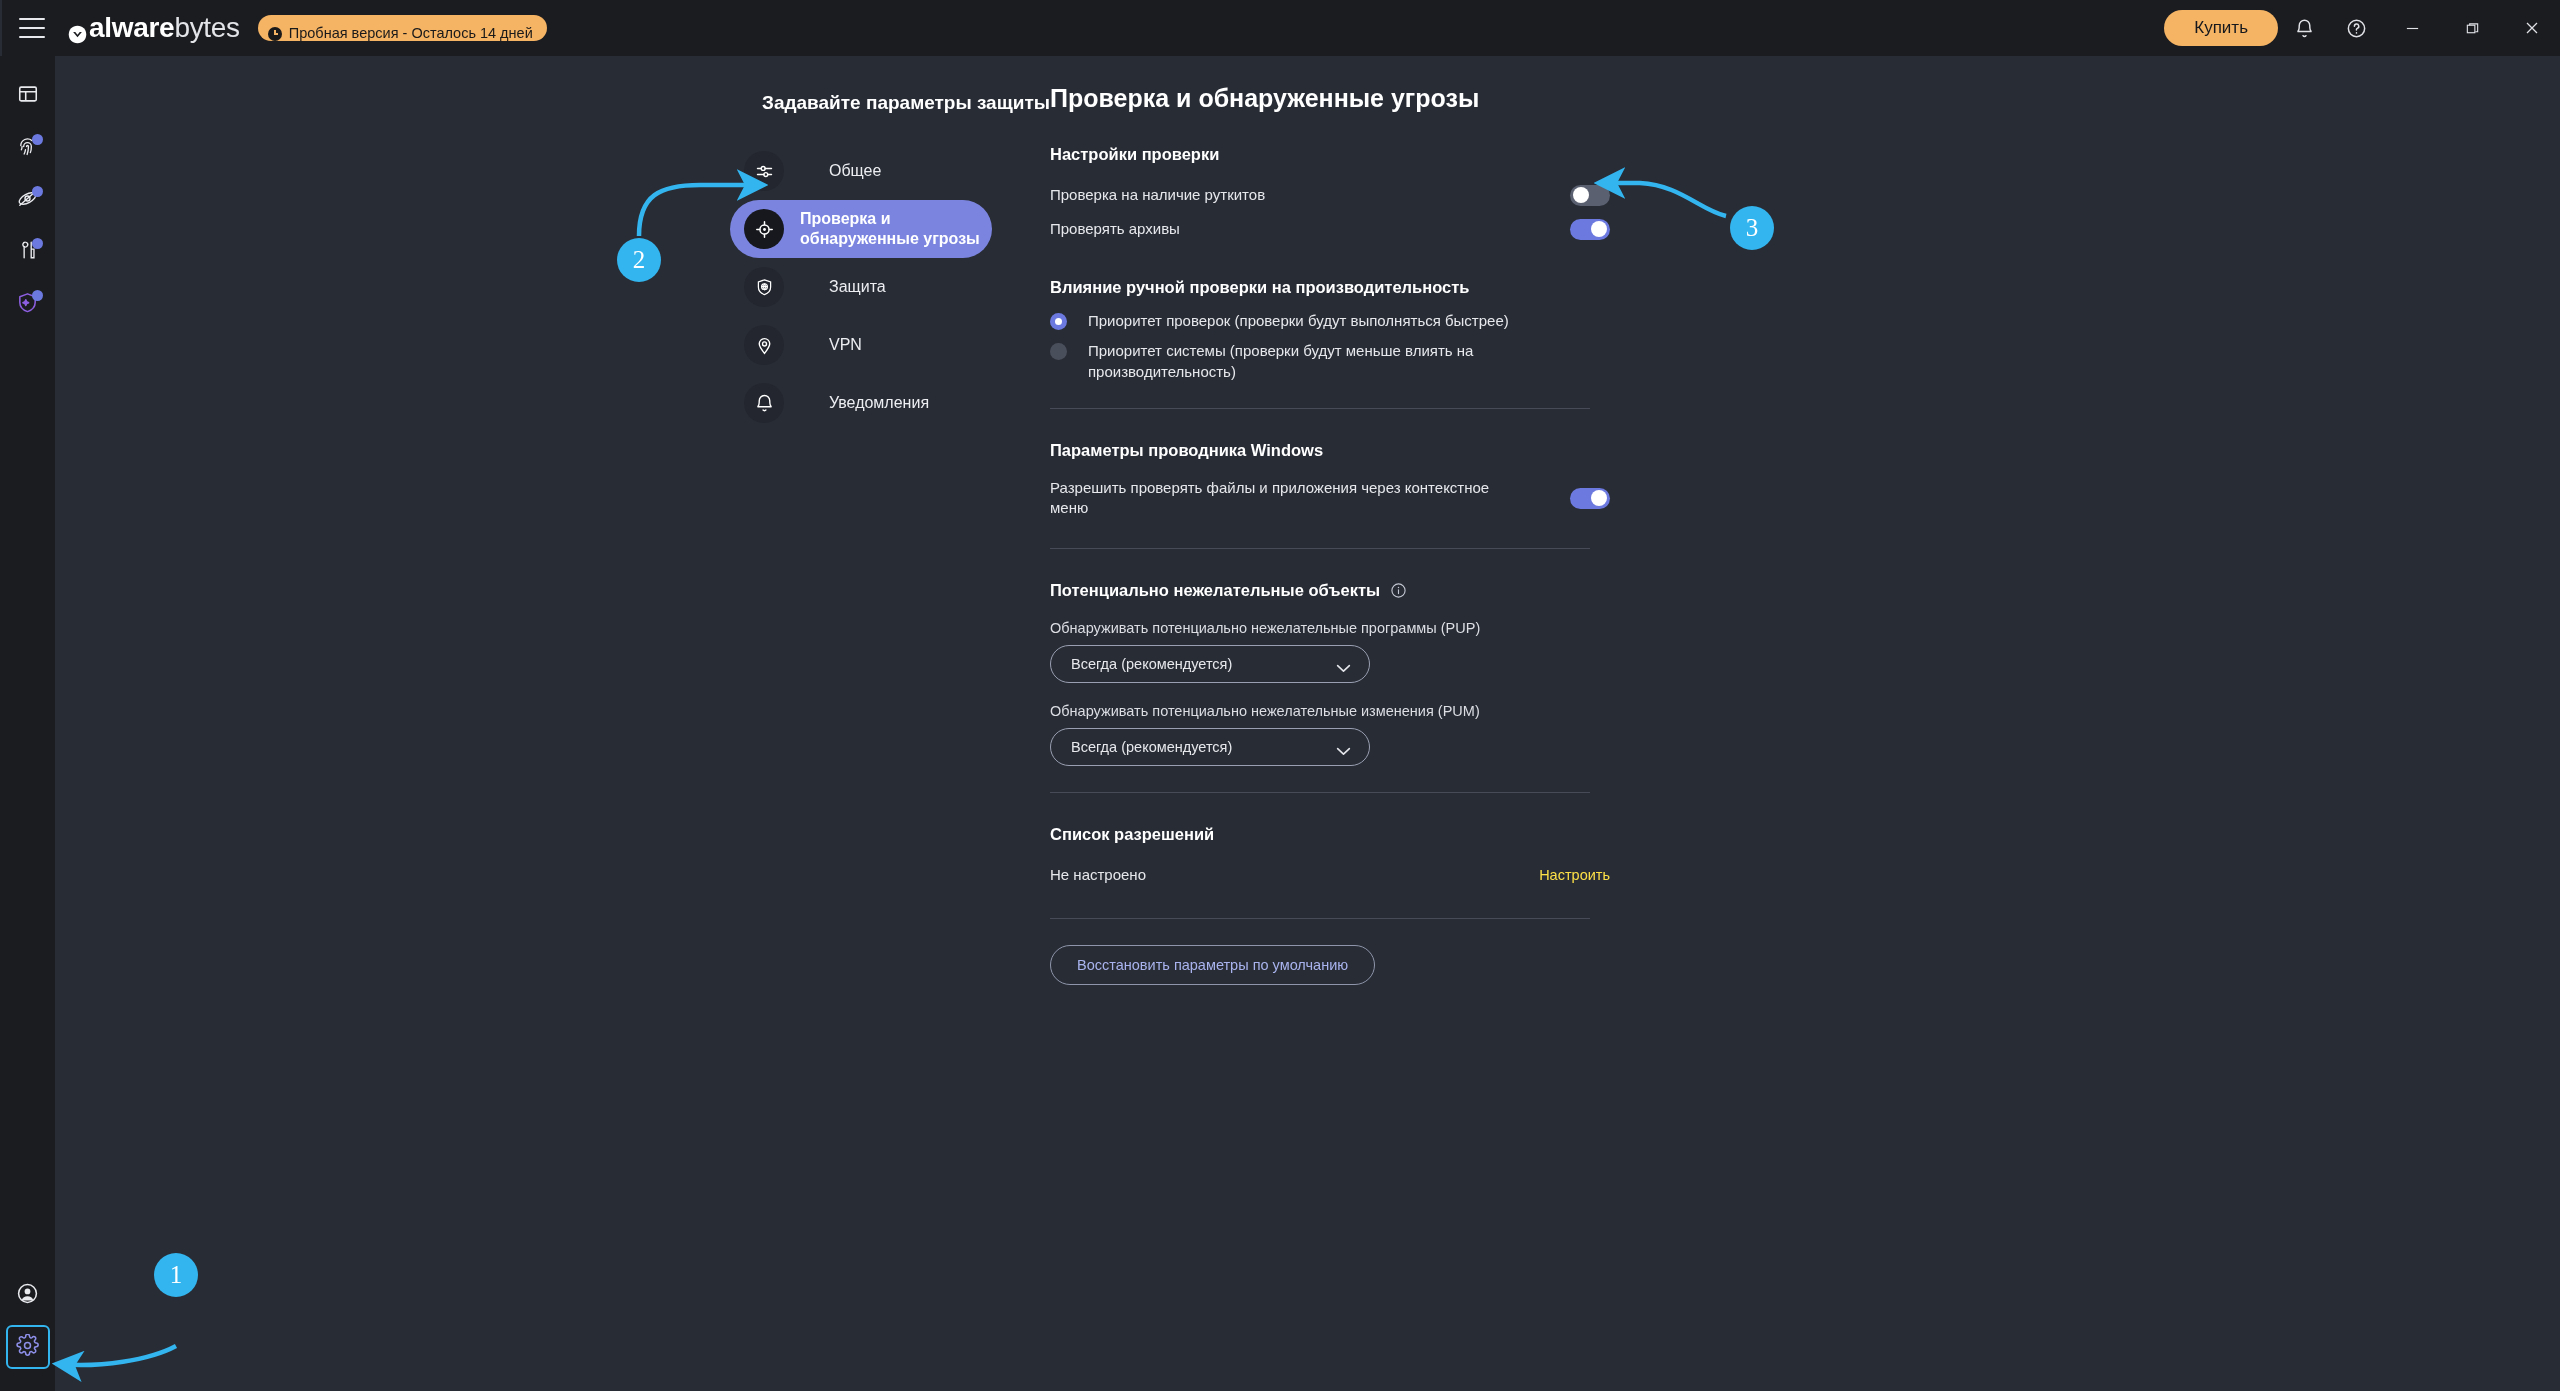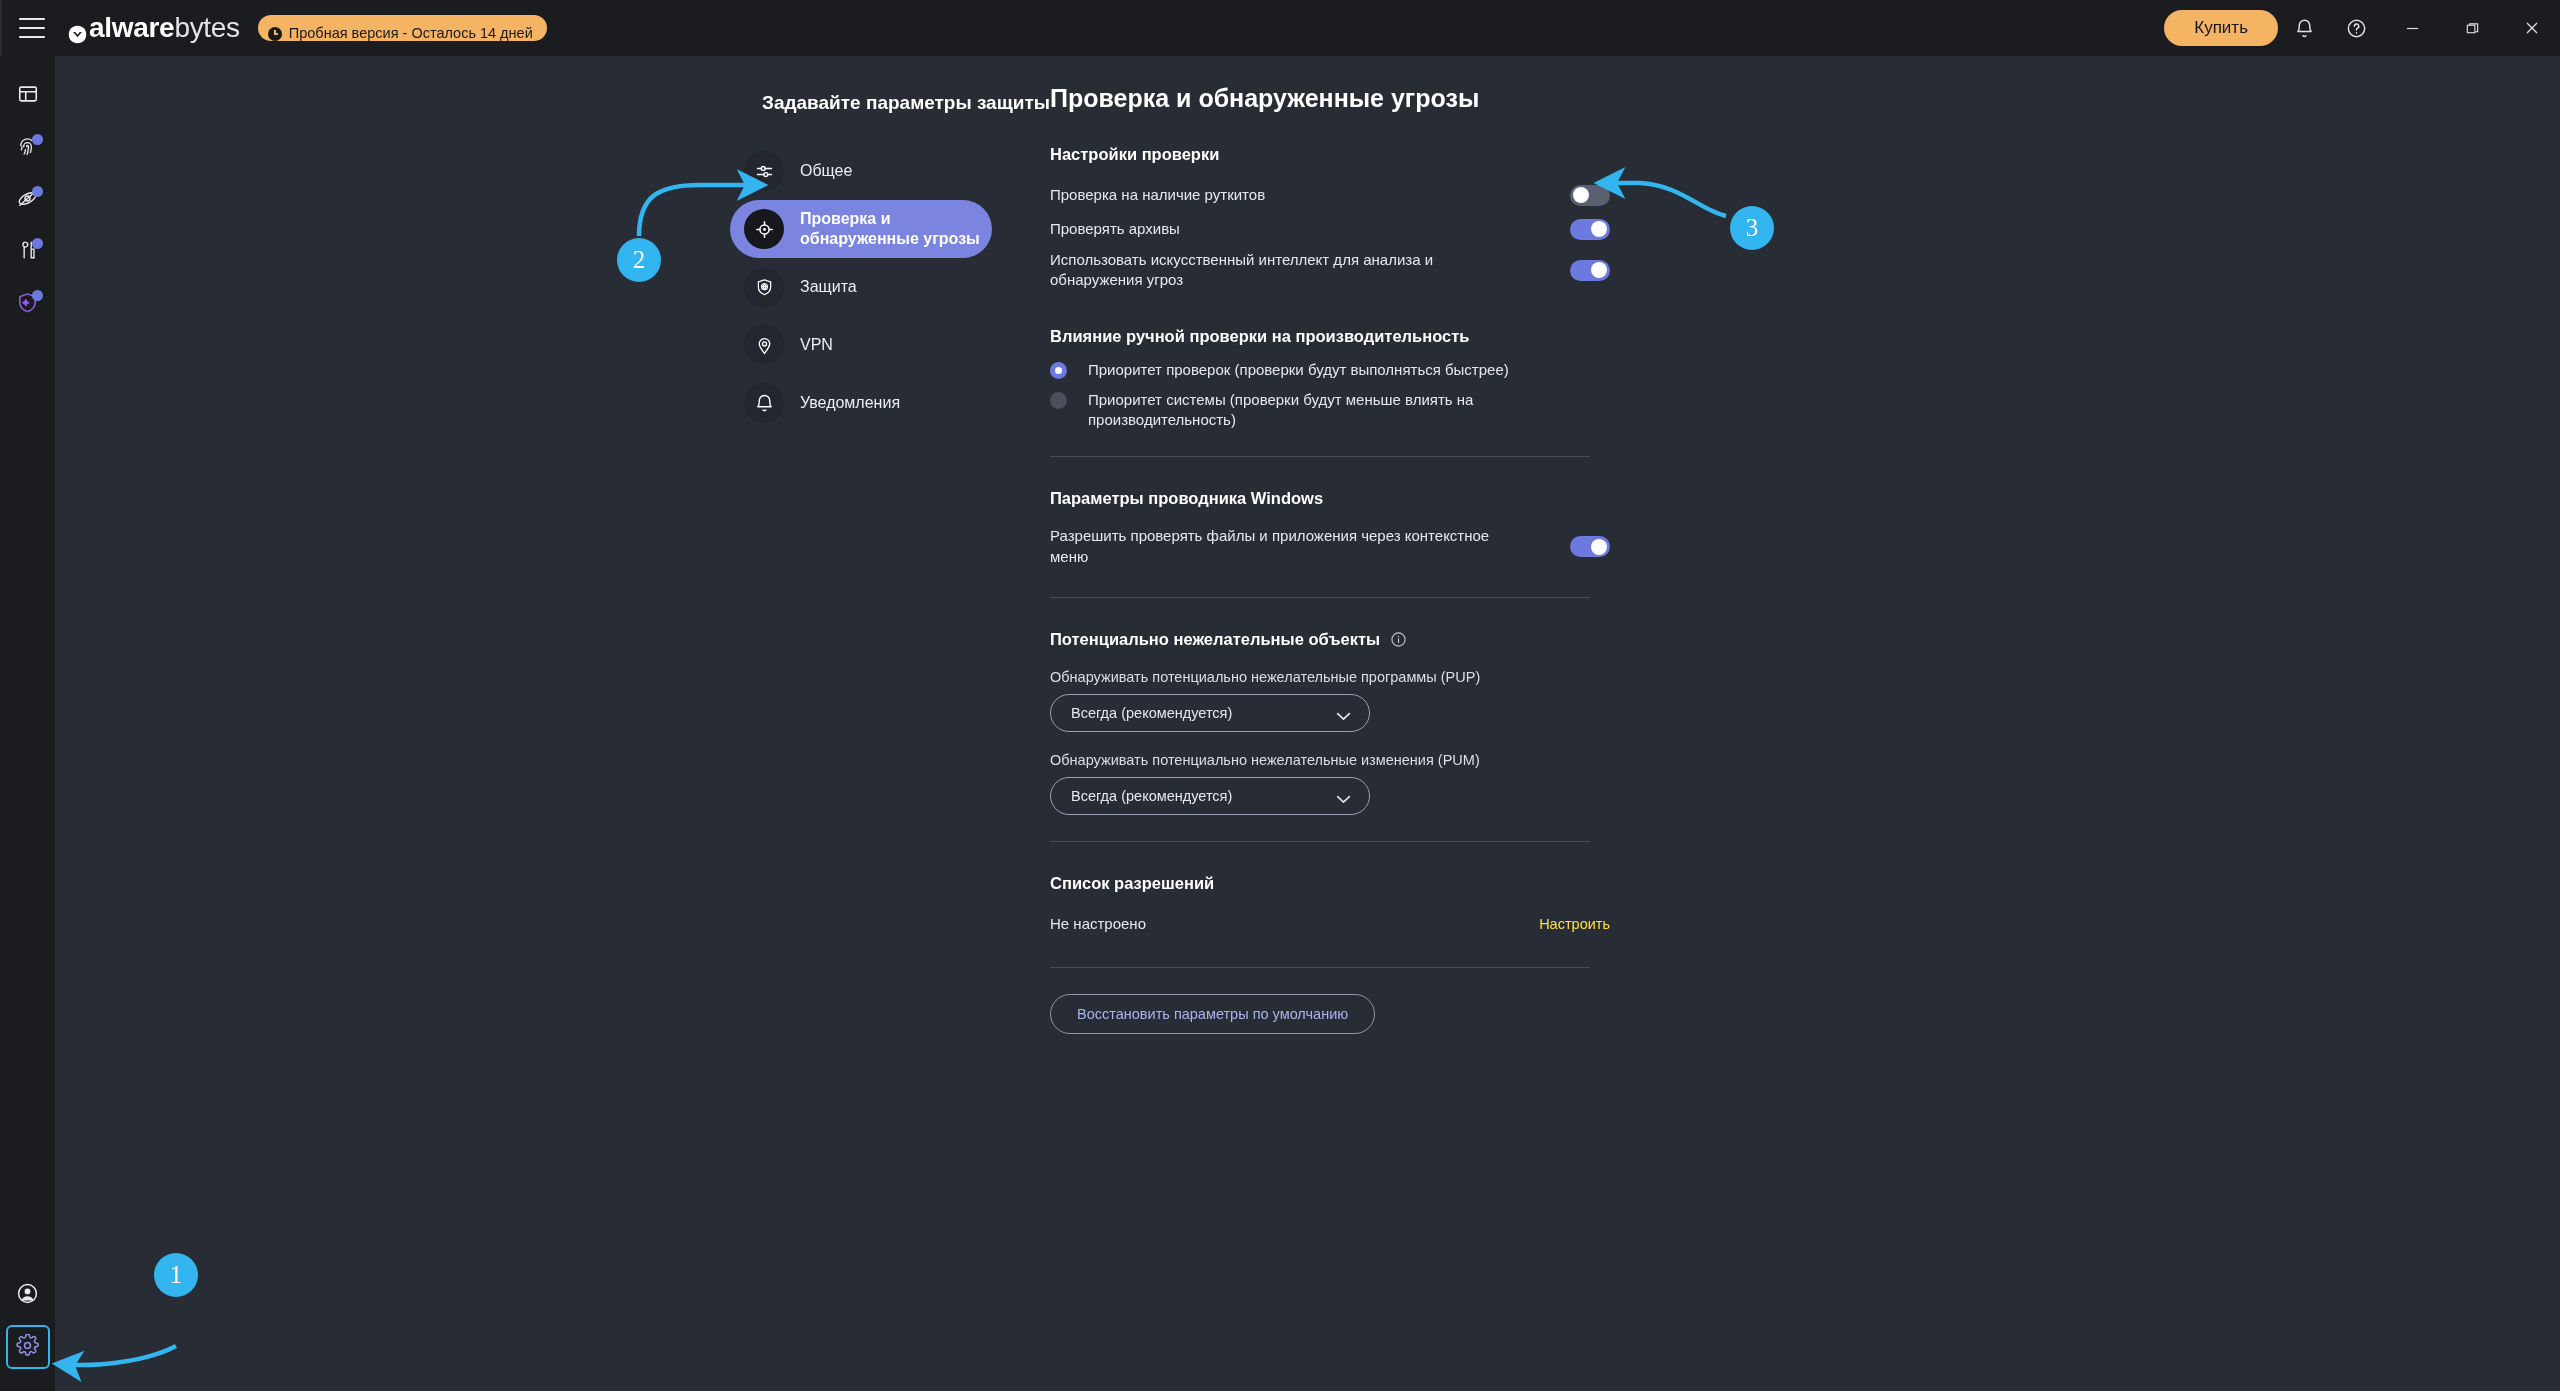--- a/index.html
+++ b/index.html
@@ -108,21 +108,21 @@
   }
   .nav-item.active { background: #7b85e0; }
   .nav-icon {
     width: 40px; height: 40px; border-radius: 50%;
     background: #23262e;
     display: flex; align-items: center; justify-content: center;
     flex: 0 0 auto; color: #ffffff;
   }
   .nav-item.active .nav-icon { background: #16181d; }
   .nav-label { font-size: 16px; font-weight: 700; line-height: 1.25; }
-  .nav-item:not(.active) .nav-label { font-weight: 400; color: #eceef2; }
+  .nav-item:not(.active) .nav-label { font-weight: 400; color: #eceef2; margin-left: 29px; }
 
   
   .panel { position: absolute; top: 56px; left: 1050; width: 560px; }
   .panel { left: 1050px; }
   .page-title {
     font-size: 25px; font-weight: 700; color: #ffffff;
     margin-top: 28px; white-space: nowrap;
   }
   .section-title {
     font-size: 16.5px; font-weight: 700; color: #ffffff;
@@ -410,26 +410,20 @@
         </div>
     </div>
 
     <div class="row">
       <div class="row-label">Проверять архивы</div>
       <div class="toggle on">
           <span class="knob"></span>
         </div>
     </div>
 
-    <div class="row">
-      <div class="row-label">Использовать искусственный интеллект для анализа и обнаружения угроз</div>
-      <div class="toggle on">
-          <span class="knob"></span>
-        </div>
-    </div>
 
     
     <div class="section-title">Влияние ручной проверки на производительность</div>
 
     <div class="radio-row">
       <span class="radio checked"></span>
       <span class="radio-label">Приоритет проверок (проверки будут выполняться быстрее)</span>
     </div>
 
     <div class="radio-row">

